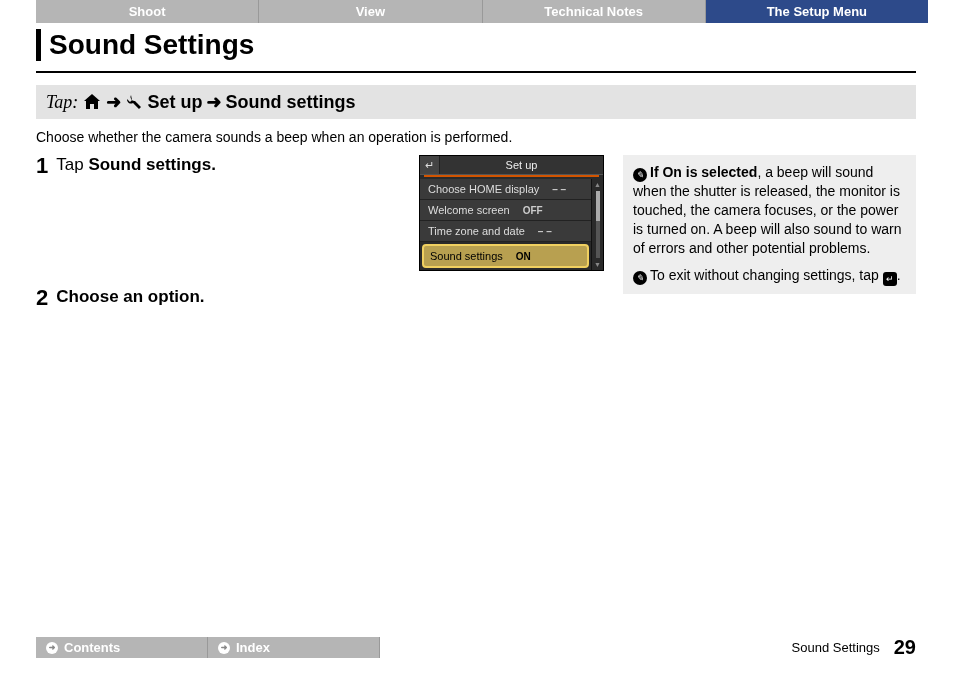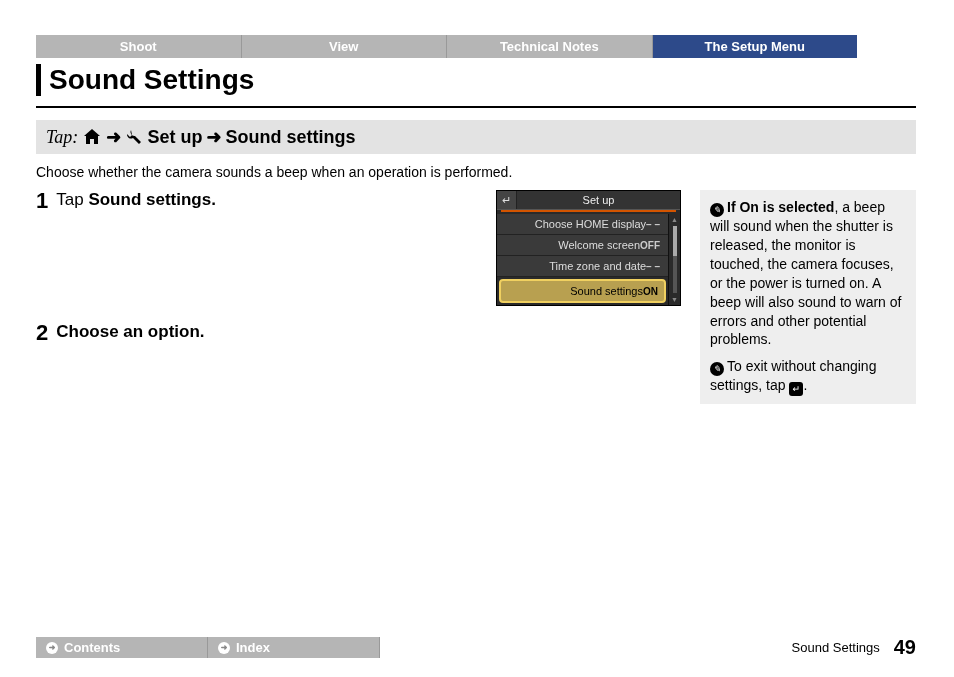--- a/index.html
+++ b/index.html
@@ -1,52 +1,52 @@
 <!DOCTYPE html>
 <html><head>
   <meta charset="utf-8">
   <style>
     * { box-sizing: border-box; margin: 0; padding: 0; }
     body { font-family: Arial, Helvetica, sans-serif; width: 954px; height: 677px; background: #fff; position: relative; }
     
-    .top-tabs { display: flex; width: 821px; margin-left: 36px; margin-top: 35px; }
+    .top-tabs { display: flex; width: 892px; margin-left: 36px; }
     .tab { flex: 1; text-align: center; padding: 4px 0; font-weight: bold; font-size: 13px; border-right: 1px solid #999; }
     .tab-grey { background: #b5b5b5; color: #fff; }
     .tab-blue { background: #2d4a8a; color: #fff; }
     .tab:last-child { border-right: none; }
     
     .main { padding: 6px 38px 0 36px; }
     
     .page-title { font-size: 28px; font-weight: bold; border-left: 5px solid #000; padding-left: 8px; margin-bottom: 10px; }
     .hr { height: 2px; background: #000; margin-bottom: 12px; }
     
     .breadcrumb-bar { background: #e3e3e3; padding: 6px 10px; font-size: 18px; font-weight: bold; margin-bottom: 10px; display: flex; align-items: center; gap: 4px; }
     .breadcrumb-bar .tap-label { font-style: italic; font-weight: normal; font-family: Georgia, serif; }
     
     .intro { font-size: 14px; margin-bottom: 10px; }
     
     .content-row { display: flex; gap: 14px; }
     .left-col { flex: 1; }
     .mid-col { width: 190px; }
-    .right-col { width: 216px; }
+    .right-col { width: 293px; }
     
     .step { display: flex; gap: 8px; margin-bottom: 12px; font-size: 17px; }
     .step-num { font-size: 22px; font-weight: bold; line-height: 1; }
     .step-body { flex: 1; }
     .step-body .sub { margin-top: 2px; font-size: 16px; }
     .step2 { margin-top: 110px; }
     
     .screen { width: 185px; background: #2a2a2a; border: 1px solid #000; color: #ddd; font-size: 11px; position: relative; }
     .screen-title-bar { display: flex; align-items: center; background: #333; border-bottom: 1px solid #555; }
     .screen-back { width: 20px; height: 18px; display: flex; align-items: center; justify-content: center; background: #444; border-right: 1px solid #222; }
     .screen-title { flex: 1; text-align: center; color: #eee; font-size: 11px; padding: 2px 0; }
     .screen-title-underline { height: 2px; background: #d35400; margin: 0 4px 2px 4px; }
     .screen-body { display: flex; }
     .screen-list { flex: 1; }
-    .screen-row { display: flex; justify-content: flex-end; align-items: center; padding: 4px 8px; border-bottom: 1px solid #222; background: #3a3a3a; }
+    .screen-row { display: flex; justify-content: flex-start; align-items: center; padding: 4px 8px; border-bottom: 1px solid #222; background: #3a3a3a; gap: 13px; }
     .screen-row .val { font-weight: bold; color: #ccc; font-size: 10px; }
     .screen-row.hl { background: #b8a050; color: #000; border: 2px solid #f0d060; border-radius: 4px; margin: 2px; padding: 4px 6px; }
     .screen-row.hl .val { color: #000; }
     .screen-scroll { width: 12px; background: #2a2a2a; display: flex; flex-direction: column; justify-content: space-between; align-items: center; padding: 2px 0; border-left: 1px solid #111; }
     .scroll-tri { font-size: 7px; color: #888; }
     .scroll-track { flex: 1; width: 4px; background: #555; margin: 3px 0; position: relative; }
     .scroll-thumb { position: absolute; top: 0; width: 4px; height: 30px; background: #aaa; }
     
     .note-box { background: #eee; padding: 8px 10px; font-size: 14px; line-height: 1.35; }
     .note-para { margin-bottom: 8px; }
@@ -170,14 +170,14 @@
       <span class="arrow-circ">➜</span>
       <span>Contents</span>
     </div>
     <div class="foot-btn">
       <span class="arrow-circ">➜</span>
       <span>Index</span>
     </div>
   </div>
   <div class="foot-spacer"></div>
   <div class="foot-caption">Sound Settings</div>
-  <div class="foot-pagenum">49</div>
+  <div class="foot-pagenum">29</div>
 </div>
 
 </body></html>

